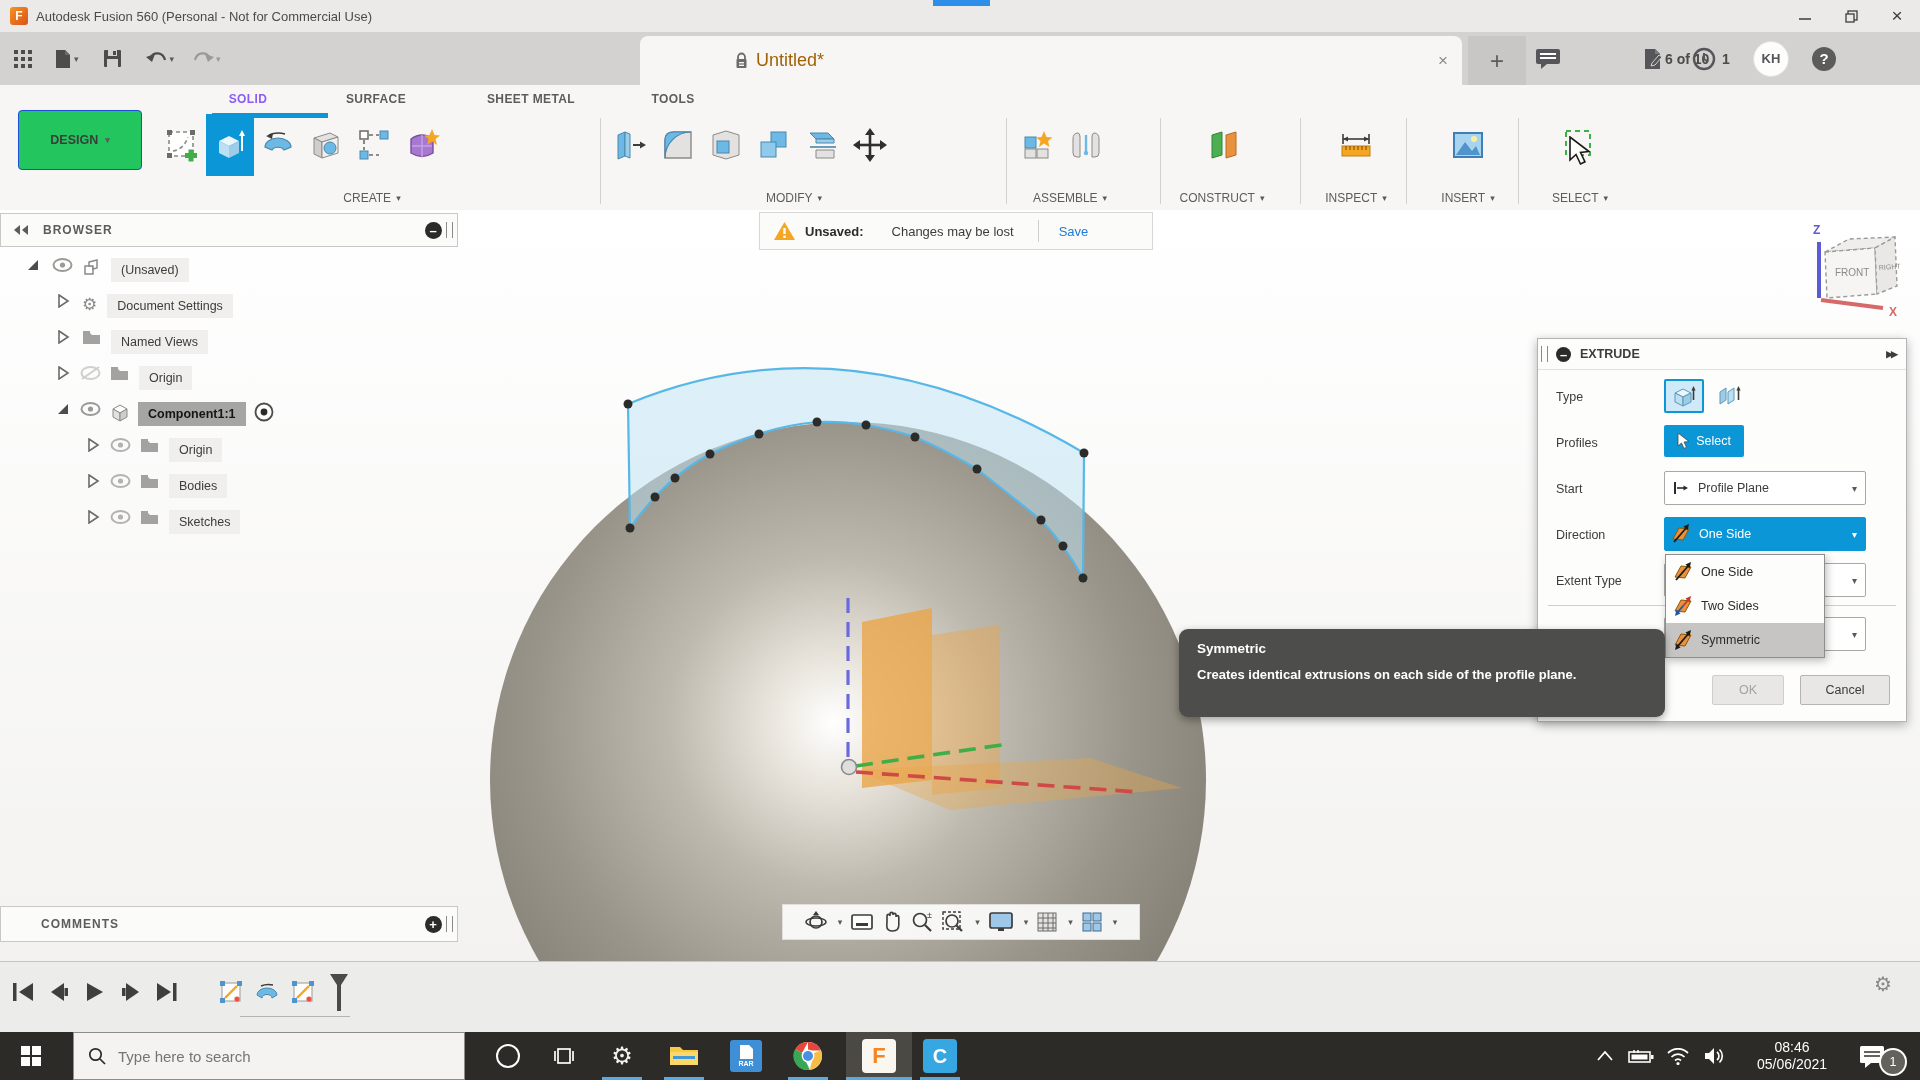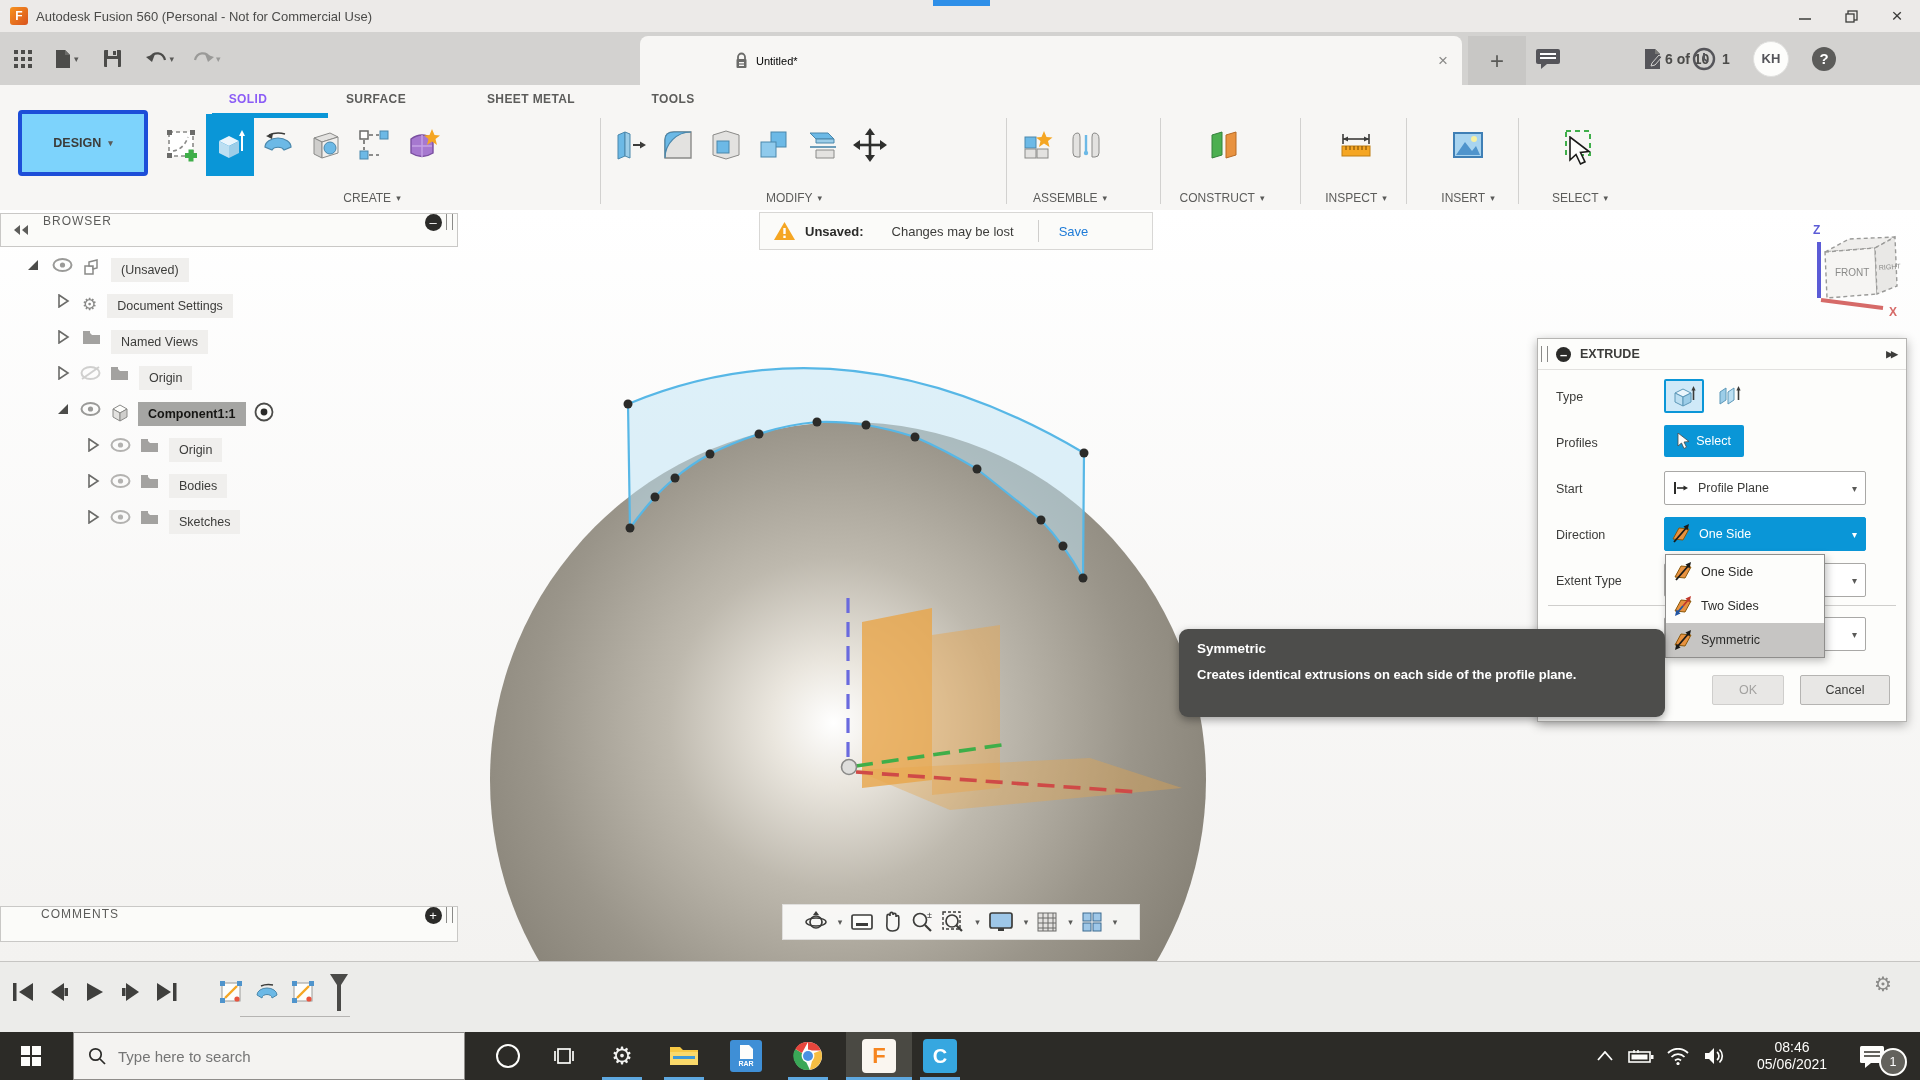--- a/index.html
+++ b/index.html
@@ -12,42 +12,42 @@
   #titlebar{left:0;top:0;width:1920px;height:32px;background:#eceae8;border-bottom:1px solid #d5d3d1}
   #titlebar .t{font-size:13px;color:#4b4b49;margin-left:8px}
   .fusion-logo{width:18px;height:18px;border-radius:3px;background:linear-gradient(135deg,#f6921e,#d9531e);color:#fff;font-size:12px;font-weight:bold;display:flex;align-items:center;justify-content:center;margin-left:10px}
   .winbtn{width:46px;height:32px;display:flex;align-items:center;justify-content:center;color:#3c3c3a;font-size:15px}
   .top-strip{left:933px;top:0;width:57px;height:6px;background:#2e8fe8}
   
   #qat{left:0;top:32px;width:1920px;height:53px;background:#d3d2d0}
   .qico{height:53px;display:flex;align-items:center;justify-content:center;padding:0 6px}
   .caret{font-size:9px;color:#5a5a58;margin-left:2px}
   #doctab{left:640px;top:36px;width:822px;height:49px;background:#f7f6f4;border-radius:8px 8px 0 0;display:flex;align-items:center}
-  #doctab .title{font-size:11px;color:#000000;margin-left:8px}
+  #doctab .title{font-size:18px;color:#a16207;margin-left:8px}
   #tab-close{margin-left:auto;margin-right:14px;color:#8a8a88;font-size:17px}
   #newtab{left:1468px;top:36px;width:58px;height:49px;background:#c8c7c5;display:flex;align-items:center;justify-content:center;font-size:24px;color:#5a5a58}
   .qr{top:32px;height:53px;display:flex;align-items:center;color:#4b4b49;font-size:14px;font-weight:bold}
   .help-circle{width:24px;height:24px;border-radius:50%;background:#5c5c5a;color:#fff;font-size:15px;font-weight:bold;display:flex;align-items:center;justify-content:center}
   .avatar{width:34px;height:34px;border-radius:50%;background:#fdfdfb;color:#55555a;font-size:13px;font-weight:bold;display:flex;align-items:center;justify-content:center;border:1px solid #e0e0de}
   
   #ribbon{left:0;top:85px;width:1920px;height:125px;background:#f7f6f4;border-bottom:1px solid #d2d1cf}
   .rtab{position:absolute;top:7px;transform:translateX(-50%);font-size:12px;color:#5c5c5a;letter-spacing:.4px;font-weight:bold}
   .rtab.active{color:#8b5cf6}
   #tab-underline{left:212px;top:28px;width:116px;height:5px;background:#0a96d7}
-  #design-btn{left:18px;top:25px;width:122px;height:58px;background:#7dd3fc;border:4px solid #1d4ed8;border-radius:4px;display:flex;align-items:center;justify-content:center;font-size:12.5px;color:#3c3c3a;font-weight:bold;gap:5px}
+  #design-btn{left:18px;top:25px;width:122px;height:58px;background:#22c55e;border:1px solid #1d4ed8;border-radius:4px;display:flex;align-items:center;justify-content:center;font-size:12.5px;color:#3c3c3a;font-weight:bold;gap:5px}
   .rgroup{position:absolute;top:29px;height:94px}
   .gicons{display:flex}
   .tool{width:48px;height:62px;display:flex;align-items:center;justify-content:center}
   .tool.active{background:#0a96d7}
   .glabel{position:absolute;bottom:3px;left:50%;transform:translateX(-50%);font-size:12px;color:#5c5c5a;white-space:nowrap;display:flex;align-items:center;gap:3px}
   .rdiv{position:absolute;top:33px;width:1px;height:86px;background:#d2d1cf}
   
   #canvas{left:0;top:210px;width:1920px;height:751px;background:linear-gradient(#ffffff,#f3f2f0)}
   
-  .panelhead{background:#fbfbf9;border:1px solid #c9c8c6;display:flex;font-size:12px;color:#5c5c5a;letter-spacing:1px;font-weight:normal}
+  .panelhead{background:#fbfbf9;border:1px solid #c9c8c6;display:flex;align-items:center;font-size:12px;color:#5c5c5a;letter-spacing:1px;font-weight:bold}
   .brow{position:absolute;display:flex;align-items:flex-start;height:30px;font-size:12.5px;color:#3c3c3a}
   .pill{background:#f0efed;padding:5px 10px;white-space:nowrap}
   .pill.sel{background:#a5a5a3;color:#151513;font-weight:bold}
   .grip{width:5px;height:16px;border-left:1px solid #8a8a88;border-right:1px solid #8a8a88;margin:0 4px}
   .circbtn{width:17px;height:17px;border-radius:50%;background:#2b2b29;color:#fff;display:flex;align-items:center;justify-content:center;font-size:13px;line-height:1}
   
   #warnbar{left:759px;top:2px;width:392px;height:36px;background:#fbfbf9;border:1px solid #d8d7d5;display:flex;align-items:center;font-size:13px}
   
   #dialog{left:1537px;top:128px;width:368px;height:382px;background:#fdfdfb;border:1px solid #b5b4b2;box-shadow:0 3px 10px rgba(0,0,0,.3);z-index:30}
   #dialog .dhead{height:30px;border-bottom:1px solid #e2e1df;display:flex;align-items:center;font-size:12.5px;font-weight:bold;color:#3c3c3a}

